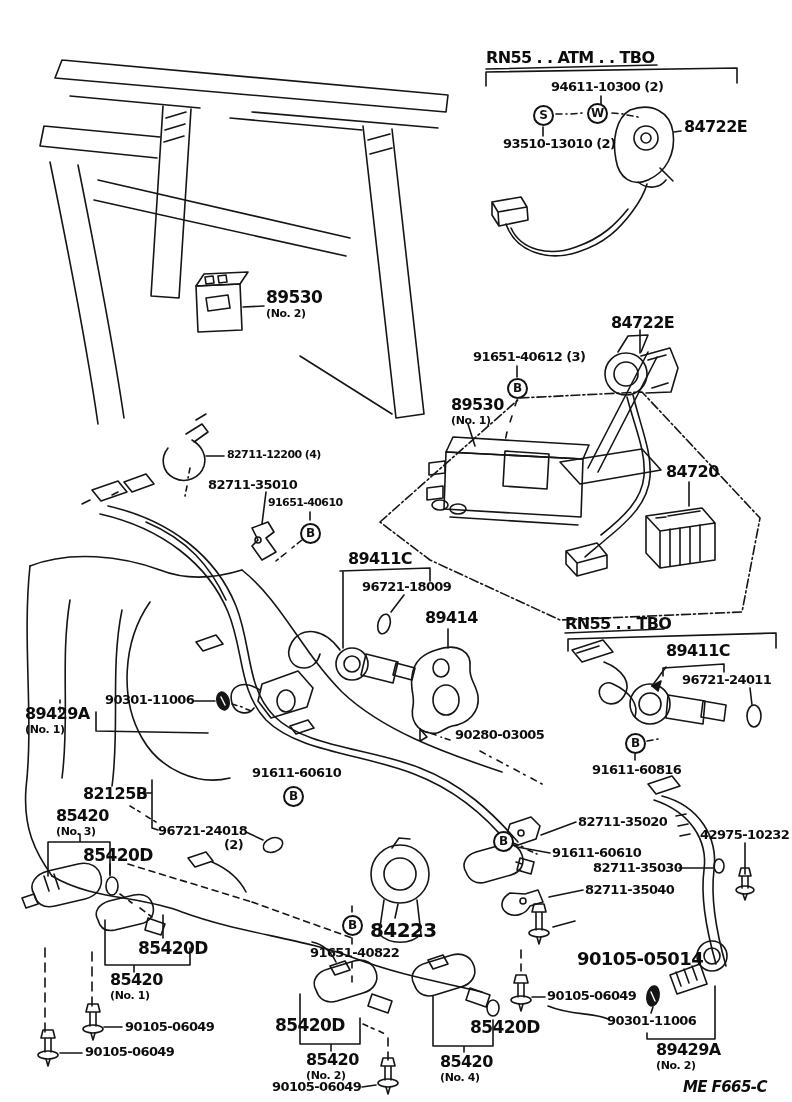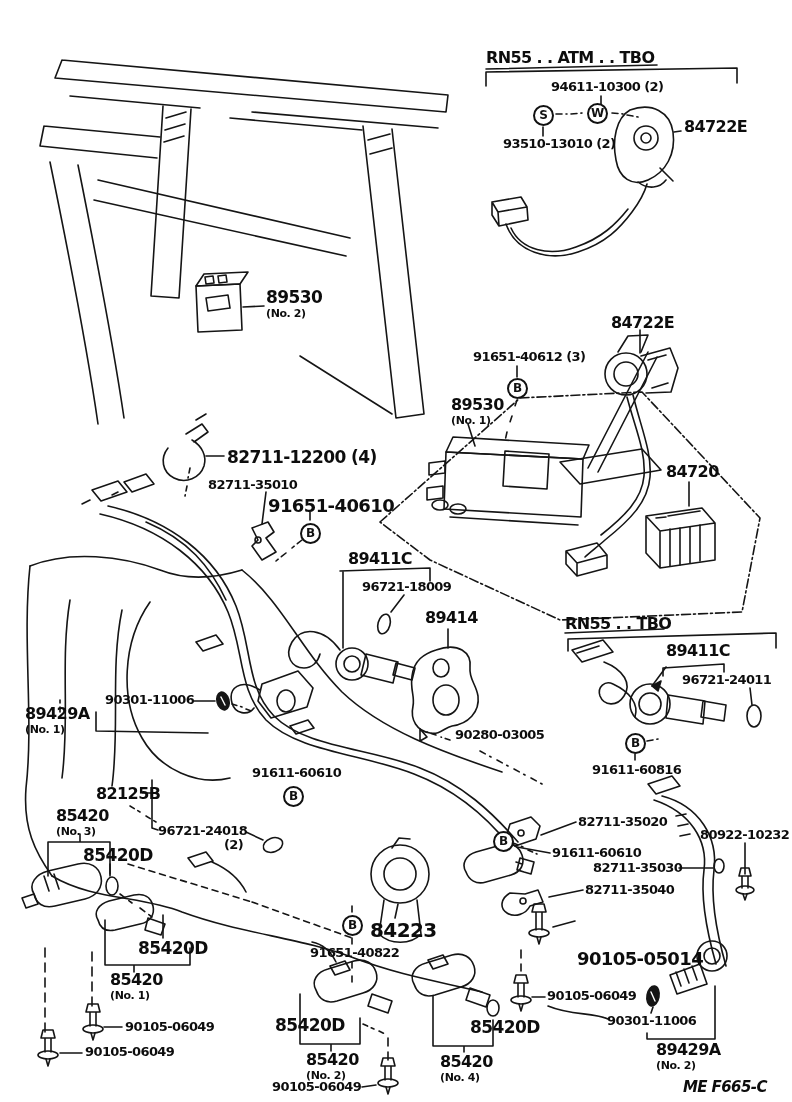--- a/index.html
+++ b/index.html
@@ -241,44 +241,44 @@
 
   <div style="position:absolute;left:0;top:0;width:787px;height:1102px;">
       <div class="lbl" style="left: 486px; top: 50px; font-size: 16px;"><span class="main">RN55 . . ATM . . TBO</span></div>
       <div class="lbl" style="left: 551px; top: 80px; font-size: 13px;"><span class="main">94611-10300 (2)</span></div>
       <div class="lbl" style="left: 684px; top: 119px; font-size: 16px;"><span class="main">84722E</span></div>
       <div class="lbl" style="left: 503px; top: 137px; font-size: 13px;"><span class="main">93510-13010 (2)</span></div>
       <div class="lbl" style="left: 266px; top: 289px; font-size: 17px;"><span class="main">89530</span><span class="sub">(No. 2)</span></div>
       <div class="lbl" style="left: 611px; top: 315px; font-size: 16px;"><span class="main">84722E</span></div>
       <div class="lbl" style="left: 473px; top: 350px; font-size: 13px;"><span class="main">91651-40612 (3)</span></div>
       <div class="lbl" style="left: 451px; top: 397px; font-size: 16px;"><span class="main">89530</span><span class="sub">(No. 1)</span></div>
-      <div class="lbl" style="left: 227px; top: 449px; font-size: 17px;"><span class="main">82711-12200 (4)</span></div>
+      <div class="lbl" style="left: 227px; top: 449px; font-size: 11px;"><span class="main">82711-12200 (4)</span></div>
       <div class="lbl" style="left: 208px; top: 478px; font-size: 13px;"><span class="main">82711-35010</span></div>
-      <div class="lbl" style="left: 268px; top: 497px; font-size: 18px;"><span class="main">91651-40610</span></div>
+      <div class="lbl" style="left: 268px; top: 497px; font-size: 11px;"><span class="main">91651-40610</span></div>
       <div class="lbl" style="left: 666px; top: 464px; font-size: 16px;"><span class="main">84720</span></div>
       <div class="lbl" style="left: 348px; top: 551px; font-size: 16px;"><span class="main">89411C</span></div>
       <div class="lbl" style="left: 362px; top: 580px; font-size: 13px;"><span class="main">96721-18009</span></div>
       <div class="lbl" style="left: 425px; top: 610px; font-size: 16px;"><span class="main">89414</span></div>
       <div class="lbl" style="left: 565px; top: 616px; font-size: 16px;"><span class="main">RN55 . . TBO</span></div>
       <div class="lbl" style="left: 666px; top: 643px; font-size: 16px;"><span class="main">89411C</span></div>
       <div class="lbl" style="left: 682px; top: 673px; font-size: 13px;"><span class="main">96721-24011</span></div>
       <div class="lbl" style="left: 105px; top: 693px; font-size: 13px;"><span class="main">90301-11006</span></div>
       <div class="lbl" style="left: 25px; top: 706px; font-size: 16px;"><span class="main">89429A</span><span class="sub">(No. 1)</span></div>
       <div class="lbl" style="left: 455px; top: 728px; font-size: 13px;"><span class="main">90280-03005</span></div>
       <div class="lbl" style="left: 252px; top: 766px; font-size: 13px;"><span class="main">91611-60610</span></div>
       <div class="lbl" style="left: 592px; top: 763px; font-size: 13px;"><span class="main">91611-60816</span></div>
-      <div class="lbl" style="left: 83px; top: 786px; font-size: 16px; margin-left: 13px;"><span class="main">82125B</span></div>
+      <div class="lbl" style="left: 83px; top: 786px; font-size: 16px;"><span class="main">82125B</span></div>
       <div class="lbl" style="left: 56px; top: 808px; font-size: 16px;"><span class="main">85420</span><span class="sub">(No. 3)</span></div>
       <div class="lbl" style="left: 158px; top: 824px; font-size: 13px;"><span class="main">96721-24018</span></div>
       <div class="lbl" style="left: 224px; top: 838px; font-size: 13px;"><span class="main">(2)</span></div>
       <div class="lbl" style="left: 83px; top: 847px; font-size: 17px;"><span class="main">85420D</span></div>
       <div class="lbl" style="left: 578px; top: 815px; font-size: 13px;"><span class="main">82711-35020</span></div>
       <div class="lbl" style="left: 552px; top: 846px; font-size: 13px;"><span class="main">91611-60610</span></div>
       <div class="lbl" style="left: 593px; top: 861px; font-size: 13px;"><span class="main">82711-35030</span></div>
-      <div class="lbl" style="left: 700px; top: 828px; font-size: 13px;"><span class="main">80922-10232</span></div>
+      <div class="lbl" style="left: 700px; top: 828px; font-size: 13px;"><span class="main">42975-10232</span></div>
       <div class="lbl" style="left: 585px; top: 883px; font-size: 13px;"><span class="main">82711-35040</span></div>
       <div class="lbl" style="left: 577px; top: 950px; font-size: 18px;"><span class="main">90105-05014</span></div>
       <div class="lbl" style="left: 370px; top: 920px; font-size: 20px;"><span class="main">84223</span></div>
       <div class="lbl" style="left: 310px; top: 946px; font-size: 13px;"><span class="main">91651-40822</span></div>
       <div class="lbl" style="left: 138px; top: 940px; font-size: 17px;"><span class="main">85420D</span></div>
       <div class="lbl" style="left: 110px; top: 972px; font-size: 16px;"><span class="main">85420</span><span class="sub">(No. 1)</span></div>
       <div class="lbl" style="left: 125px; top: 1020px; font-size: 13px;"><span class="main">90105-06049</span></div>
       <div class="lbl" style="left: 85px; top: 1045px; font-size: 13px;"><span class="main">90105-06049</span></div>
       <div class="lbl" style="left: 275px; top: 1017px; font-size: 17px;"><span class="main">85420D</span></div>
       <div class="lbl" style="left: 306px; top: 1052px; font-size: 16px;"><span class="main">85420</span><span class="sub">(No. 2)</span></div>

